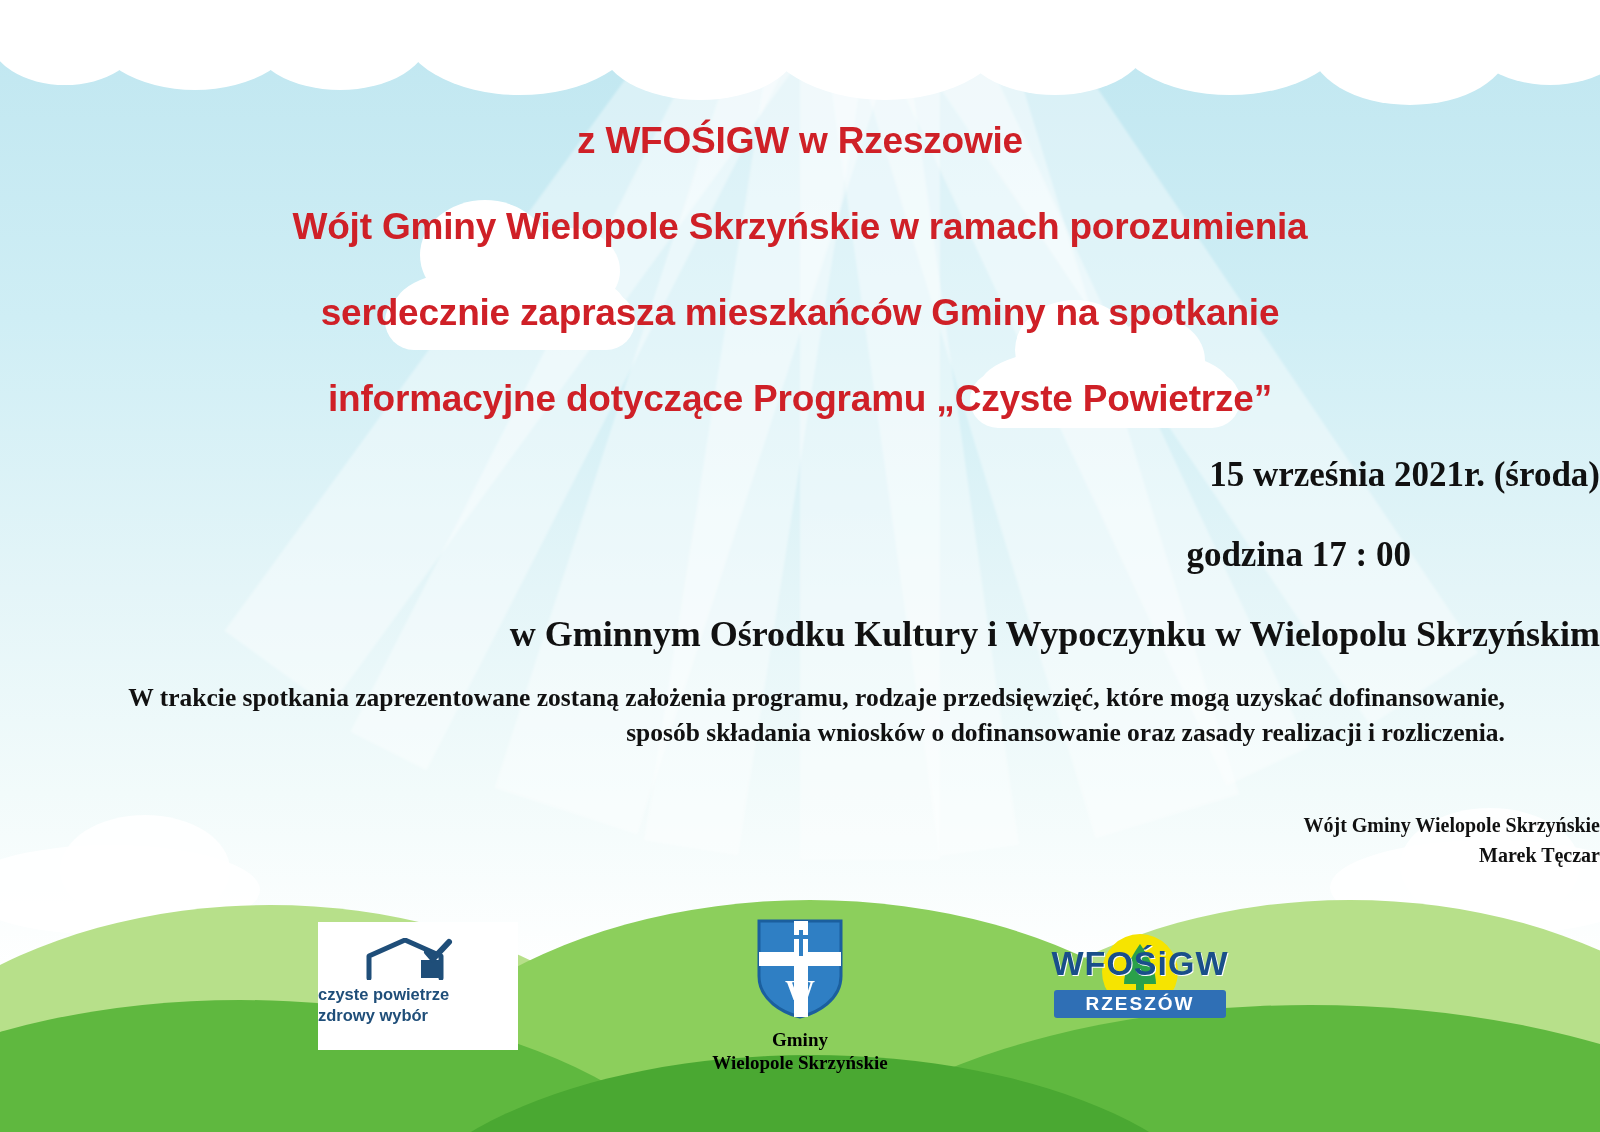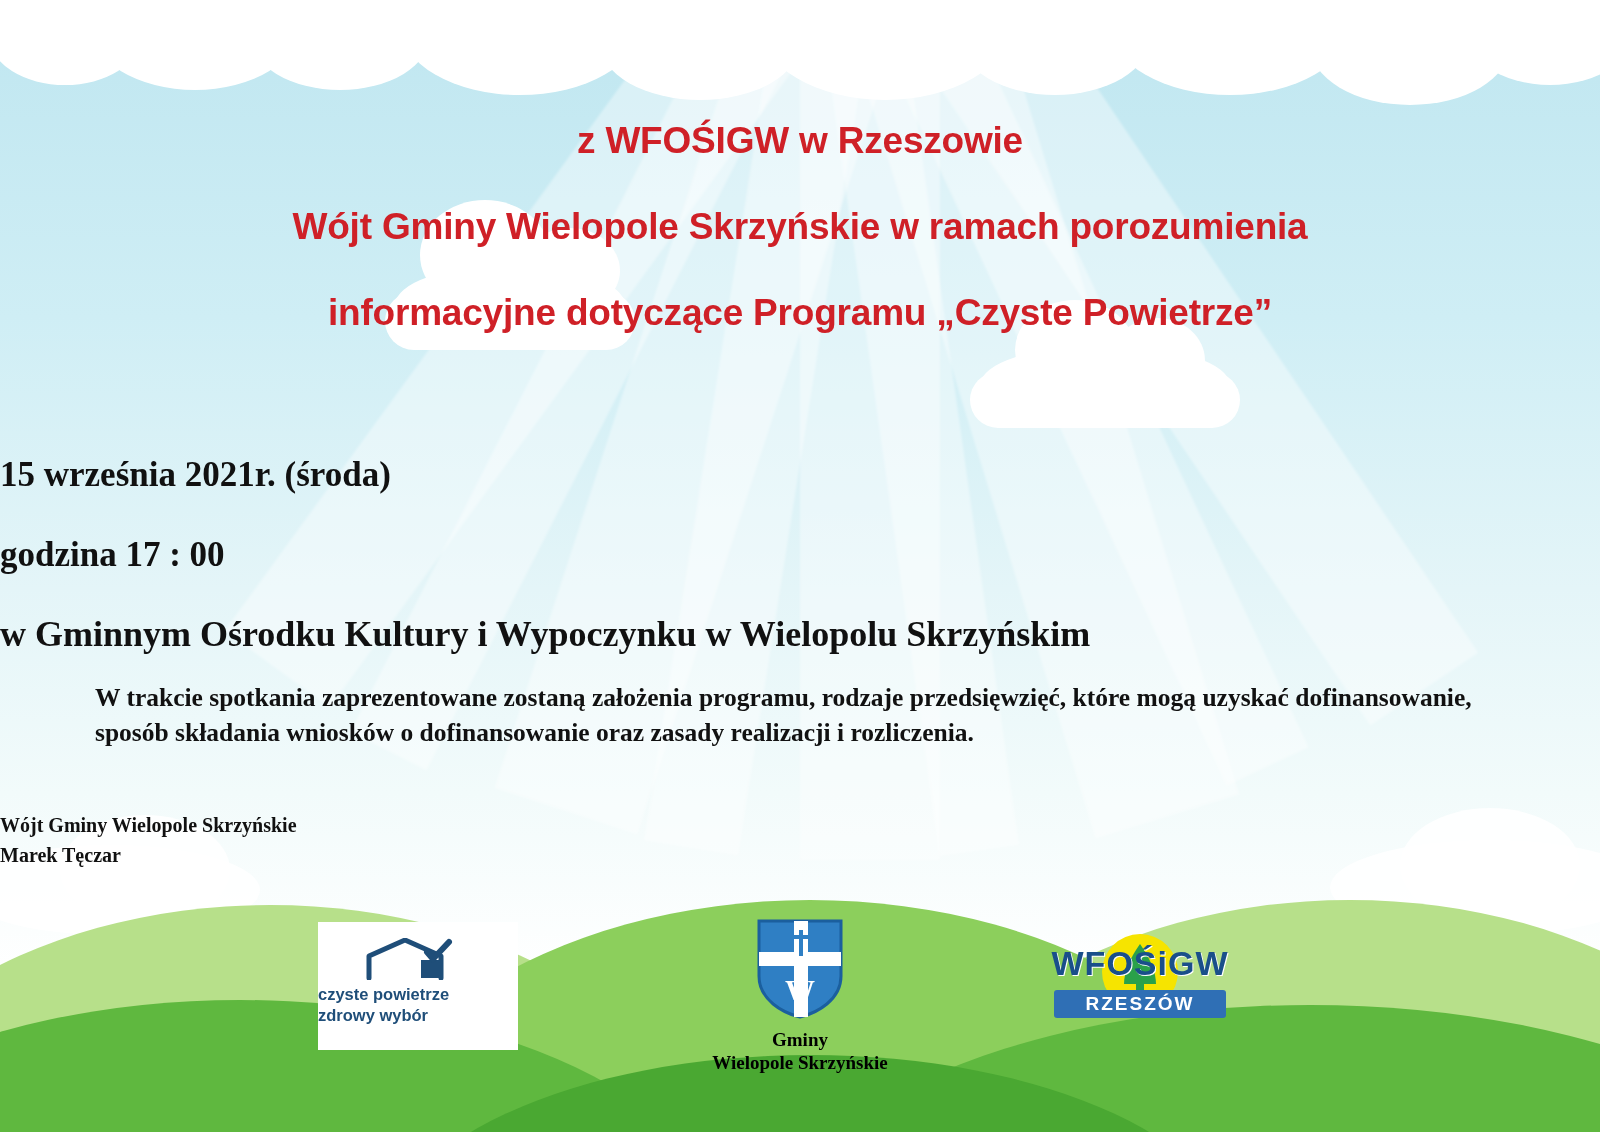--- a/index.html
+++ b/index.html
@@ -80,21 +80,21 @@
     font-weight: bold;
     font-size: 37px;
     line-height: 86px;
     letter-spacing: -0.2px;
   }
   .headline div { white-space: nowrap; }
 
   .serif-block {
     font-family: "Liberation Serif", serif;
     color: #111111;
-    text-align: left;
+    text-align: right;
   }
   .date-line {
     position: absolute;
     top: 455px;
     left: 0;
     width: 1600px;
     font-size: 35px;
     font-weight: bold;
   }
   .time-line {
@@ -274,20 +274,21 @@
   <div class="hill" style="left:900px; top:900px; width:900px; height:300px; background:#b7e08a;"></div>
   <div class="hill" style="left:330px; top:900px; width:960px; height:320px; background:#8ccf5c;"></div>
   <div class="hill" style="left:-260px; top:1000px; width:1000px; height:260px; background:#5fb83f;"></div>
   <div class="hill" style="left:760px; top:1005px; width:1100px; height:260px; background:#5fb83f;"></div>
   <div class="hill" style="left:380px; top:1055px; width:860px; height:200px; background:#4aa832;"></div>
 
   <div class="content">
     <div class="headline">
       <div>z WFOŚIGW w Rzeszowie</div>
       <div>Wójt Gminy Wielopole Skrzyńskie w ramach porozumienia</div>
+      <div>serdecznie zaprasza mieszkańców Gminy na spotkanie</div>
       <div>informacyjne dotyczące Programu „Czyste Powietrze”</div>
     </div>
 
     <div class="serif-block date-line">15 września 2021r. (środa)</div>
     <div class="serif-block time-line">godzina 17 : 00</div>
     <div class="serif-block venue-line">w Gminnym Ośrodku Kultury i Wypoczynku w Wielopolu Skrzyńskim</div>
     <div class="serif-block desc">W trakcie spotkania zaprezentowane zostaną założenia programu, rodzaje przedsięwzięć, które mogą uzyskać dofinansowanie, sposób składania wniosków o dofinansowanie oraz zasady realizacji i rozliczenia.</div>
 
     <div class="serif-block signature">
       <div>Wójt Gminy Wielopole Skrzyńskie</div>

